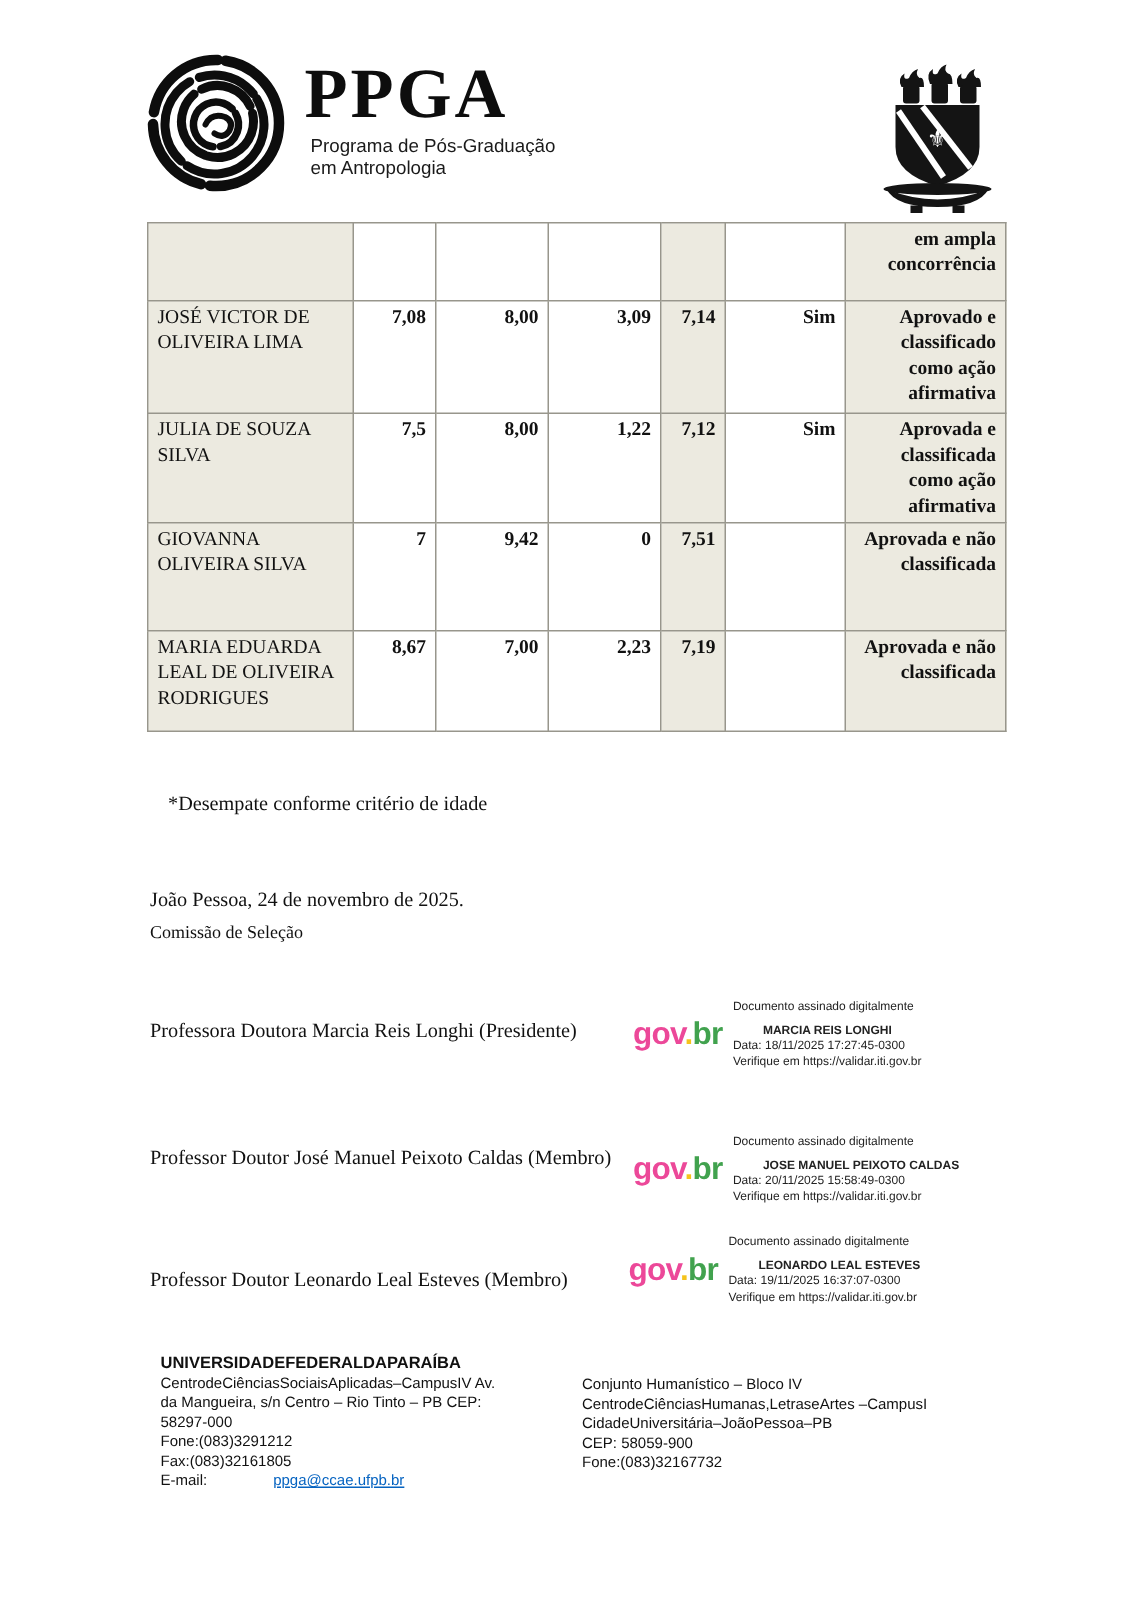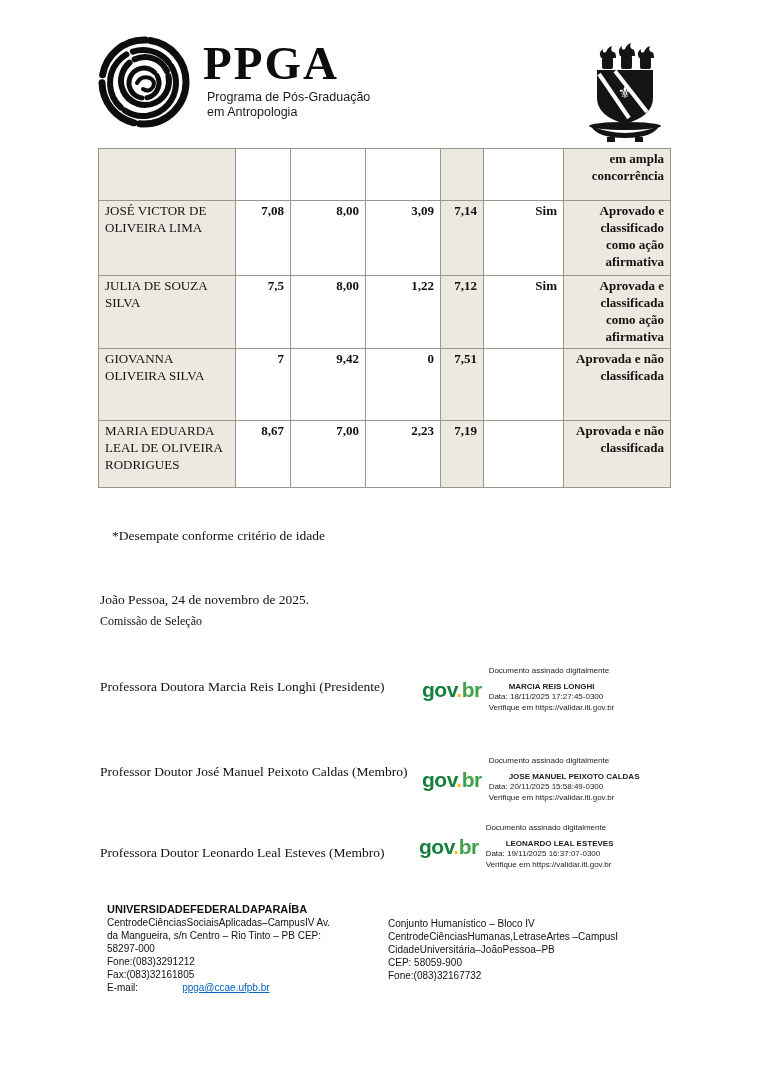--- a/index.html
+++ b/index.html
@@ -47,21 +47,21 @@
   
   .sig-label { position:absolute; left:100px; font-size:13.5px; }
   .sig1 { top:679px; } .sig2 { top:764px; } .sig3 { top:845px; }
 
   .stamp { position:absolute; display:flex; align-items:center; gap:7px; width:235px; }
   .st1 { left:422px; top:666px; } .st2 { left:422px; top:756px; } .st3 { left:419px; top:823px; }
   .govbr {
     font-family:"Liberation Sans",sans-serif; font-weight:800; font-size:21px;
     letter-spacing:-0.5px; white-space:nowrap; flex:0 0 auto;
   }
-  .gov-blue  { color:#15803d; }
+  .gov-blue  { color:#ec4899; }
   .gov-dot   { color:#F5C31C; }
   .gov-green { color:#41A24E; }
   .stamp-text {
     font-family:"Liberation Sans",sans-serif; font-size:8px; line-height:10.5px;
     color:#222; width:165px;
   }
   .stamp-header { margin-bottom:5px; }
   .stamp-signer { font-weight:bold;padding-left:20px; }
 
   
@@ -200,21 +200,21 @@
   <div class="stamp st2">
     <div class="govbr"><span class="gov-blue">gov</span><span class="gov-dot">.</span><span class="gov-green">br</span></div>
     <div class="stamp-text">
       <div class="stamp-header">Documento assinado digitalmente</div>
       <div class="stamp-signer">JOSE MANUEL PEIXOTO CALDAS</div>
       <div>Data: 20/11/2025 15:58:49-0300</div>
       <div>Verifique em https://validar.iti.gov.br</div>
     </div>
   </div>
 
-  <div class="sig-label sig3">Professora Doutor Leonardo Leal Esteves (Membro)</div>
+  <div class="sig-label sig3">Professor Doutor Leonardo Leal Esteves (Membro)</div>
   <div class="stamp st3">
     <div class="govbr"><span class="gov-blue">gov</span><span class="gov-dot">.</span><span class="gov-green">br</span></div>
     <div class="stamp-text">
       <div class="stamp-header">Documento assinado digitalmente</div>
       <div class="stamp-signer">LEONARDO LEAL ESTEVES</div>
       <div>Data: 19/11/2025 16:37:07-0300</div>
       <div>Verifique em https://validar.iti.gov.br</div>
     </div>
   </div>
 

